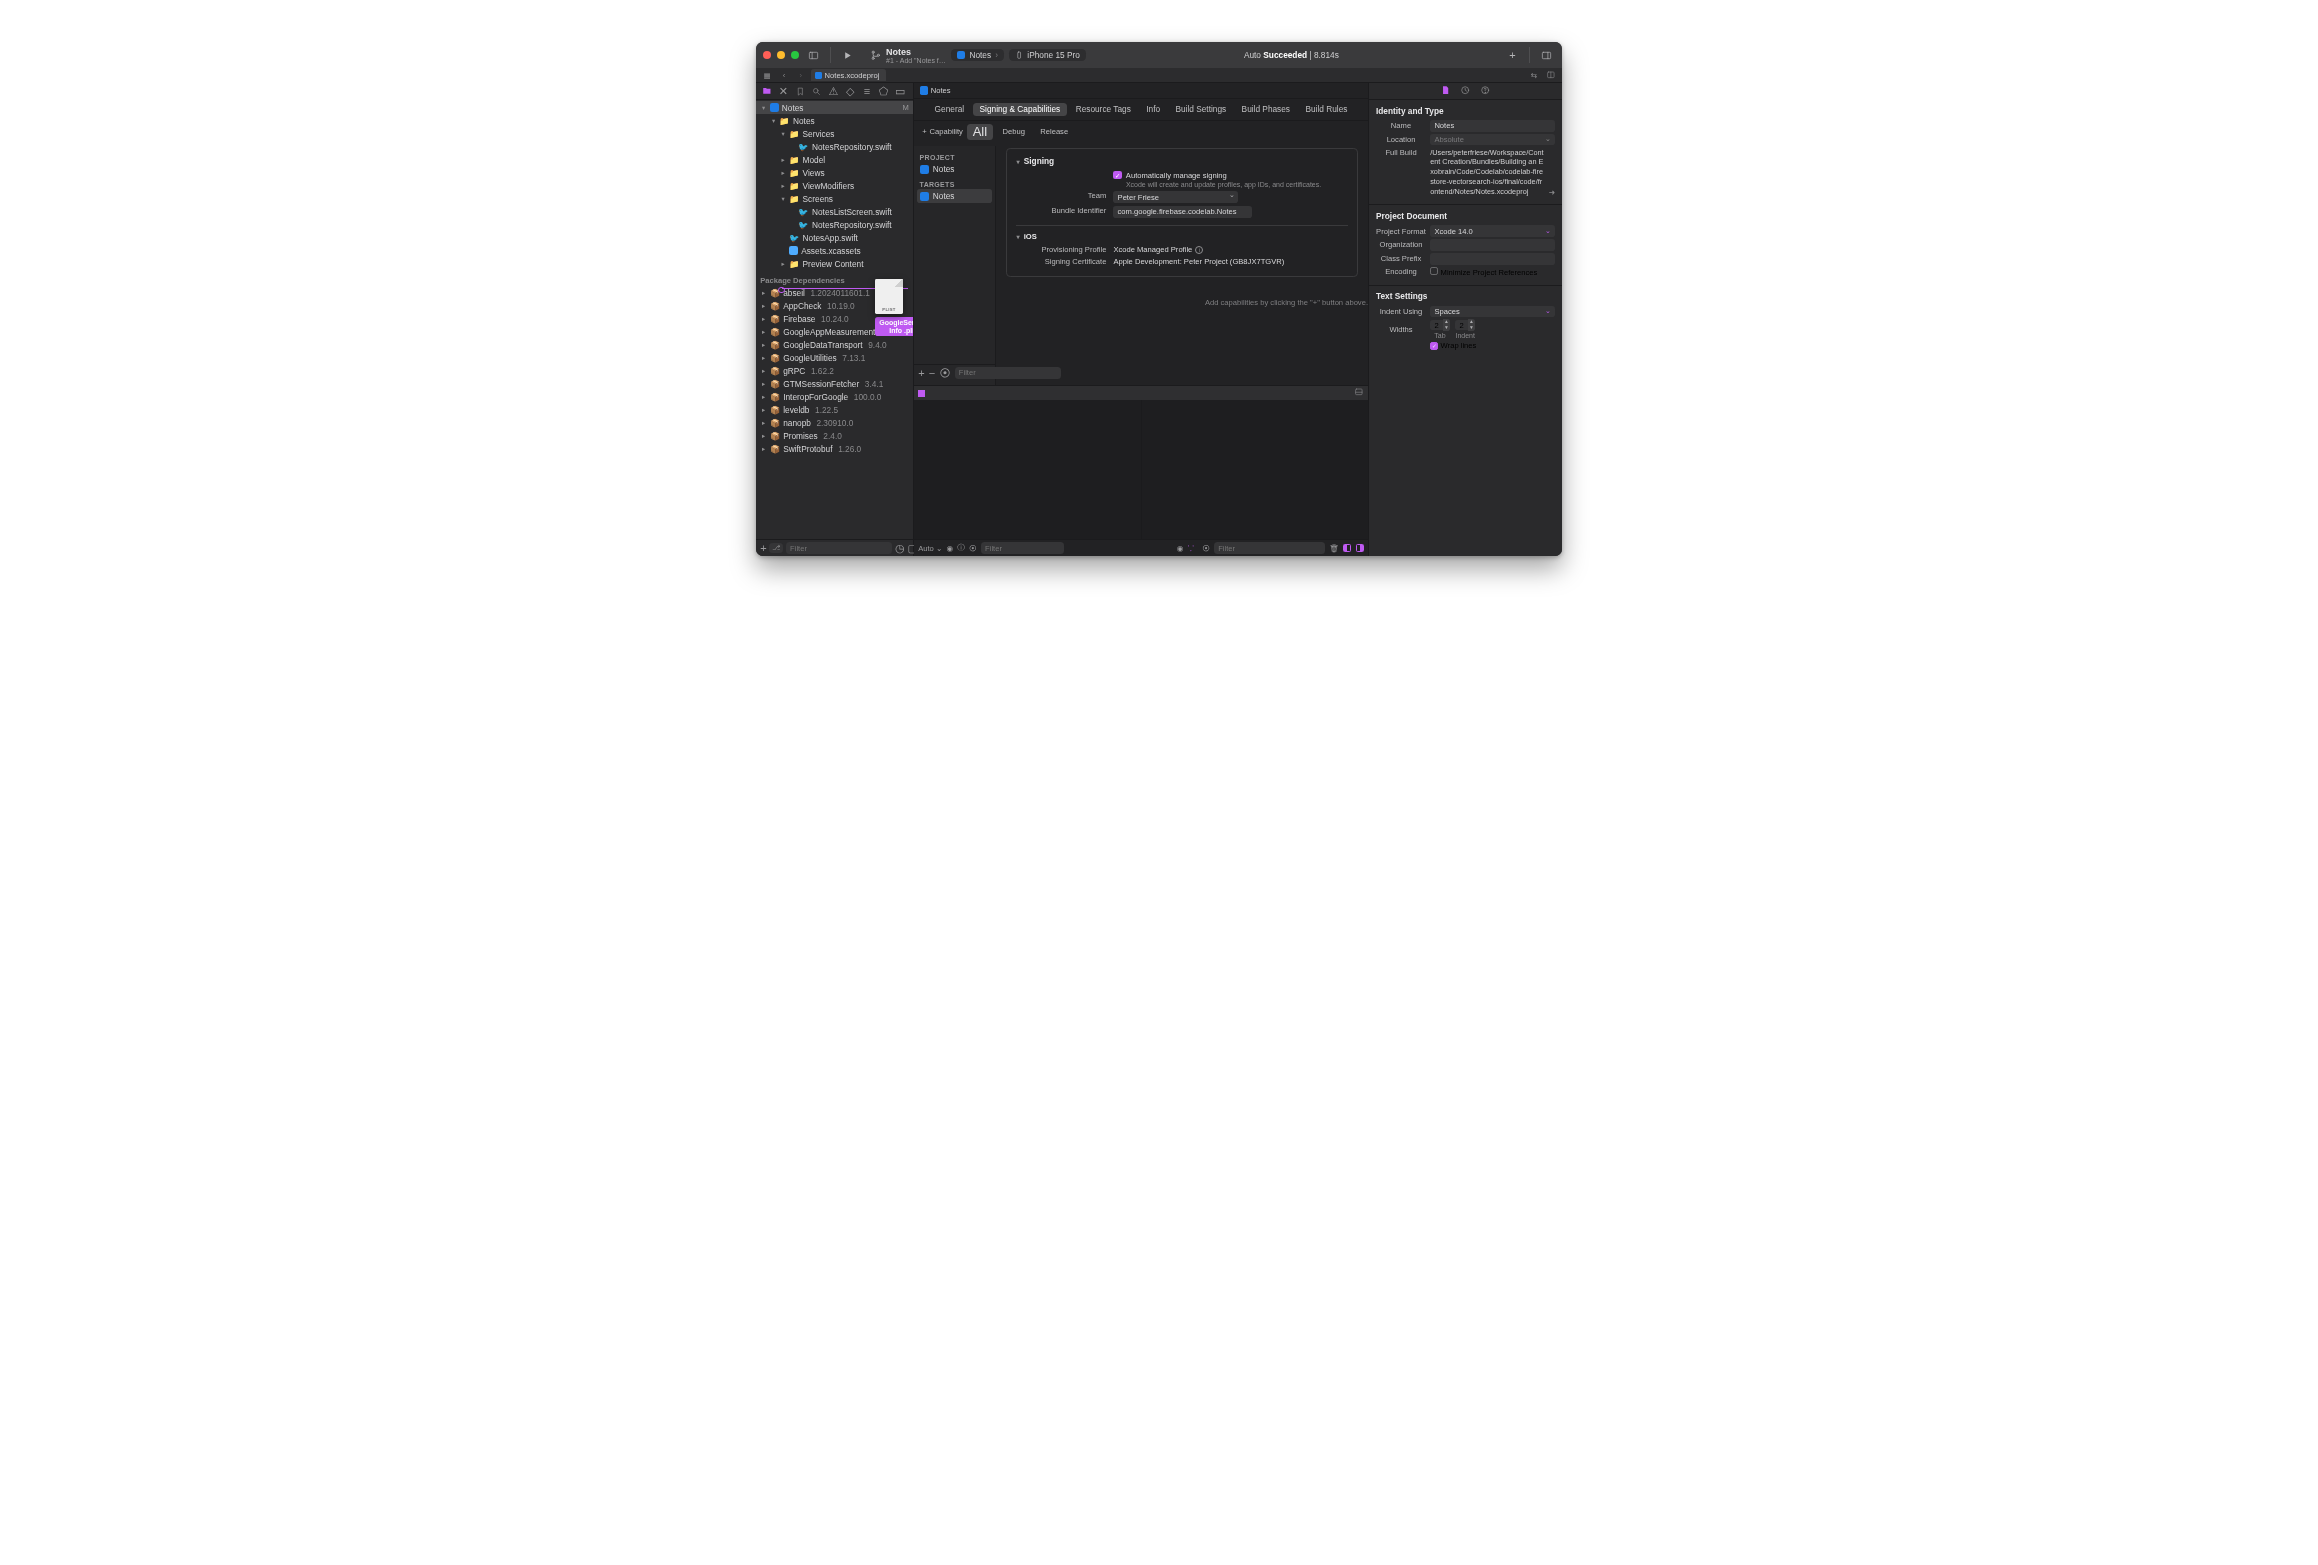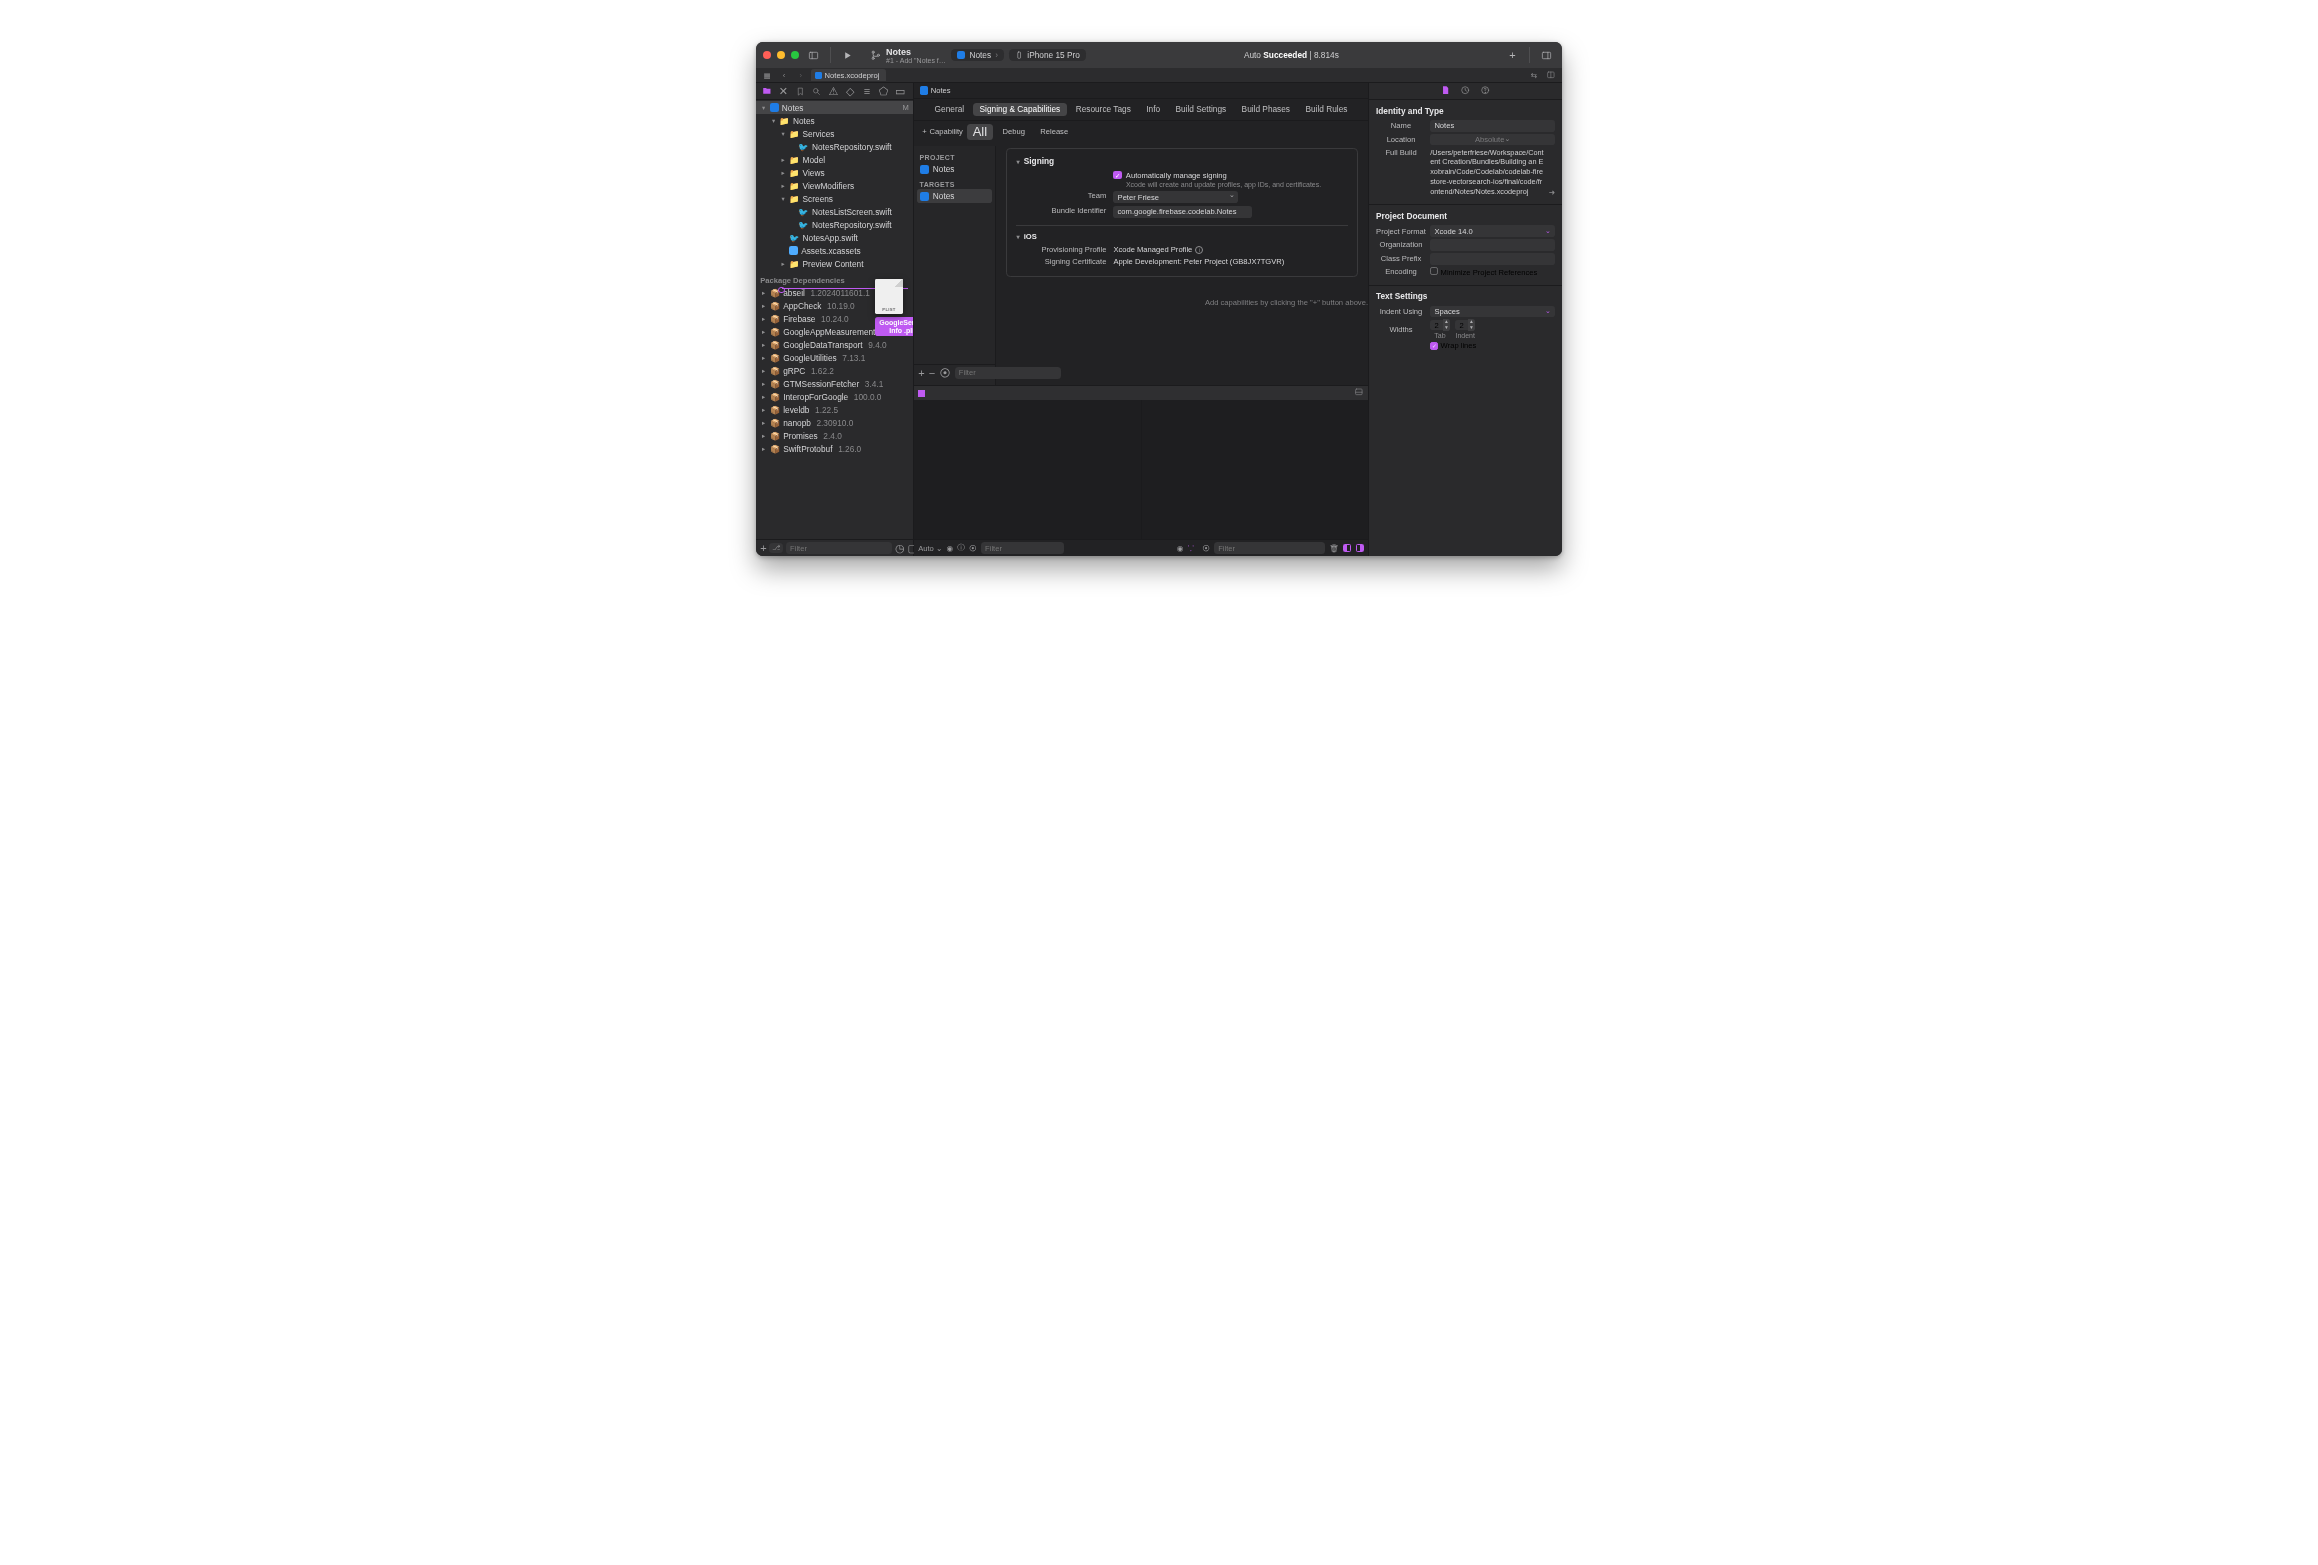--- a/index.html
+++ b/index.html
@@ -553,21 +553,21 @@
             </svg></span>
       </div>
       <div class="insp-sect">
         <h5>Identity and Type</h5>
         <div class="irow">
             <div class="ik">Name</div>
             <div class="iv itext">Notes</div>
           </div>
         <div class="irow">
             <div class="ik">Location</div>
-            <div class="iv itext" style="color:#7a7a7c;display:flex;justify-content:center">
+            <div class="iv itext" style="color:#7a7a7c;display:flex;justify-content:space-between">
               <span>Absolute</span>
               <span class="ichev">⌄</span>
             </div>
           </div>
         <div class="irow" style="align-items:flex-start">
             <div class="ik">Full Build</div>
             <div class="iv" style="display:flex;gap:2.8px">
               <div class="ipath">/Users/peterfriese/Workspace/Content Creation/Bundles/Building an Exobrain/Code/Codelab/codelab-firestore-vectorsearch-ios/final/code/frontend/Notes/Notes.xcodeproj</div>
               <span style="color:#8a8a8c;align-self:flex-end">➜</span>
             </div>

